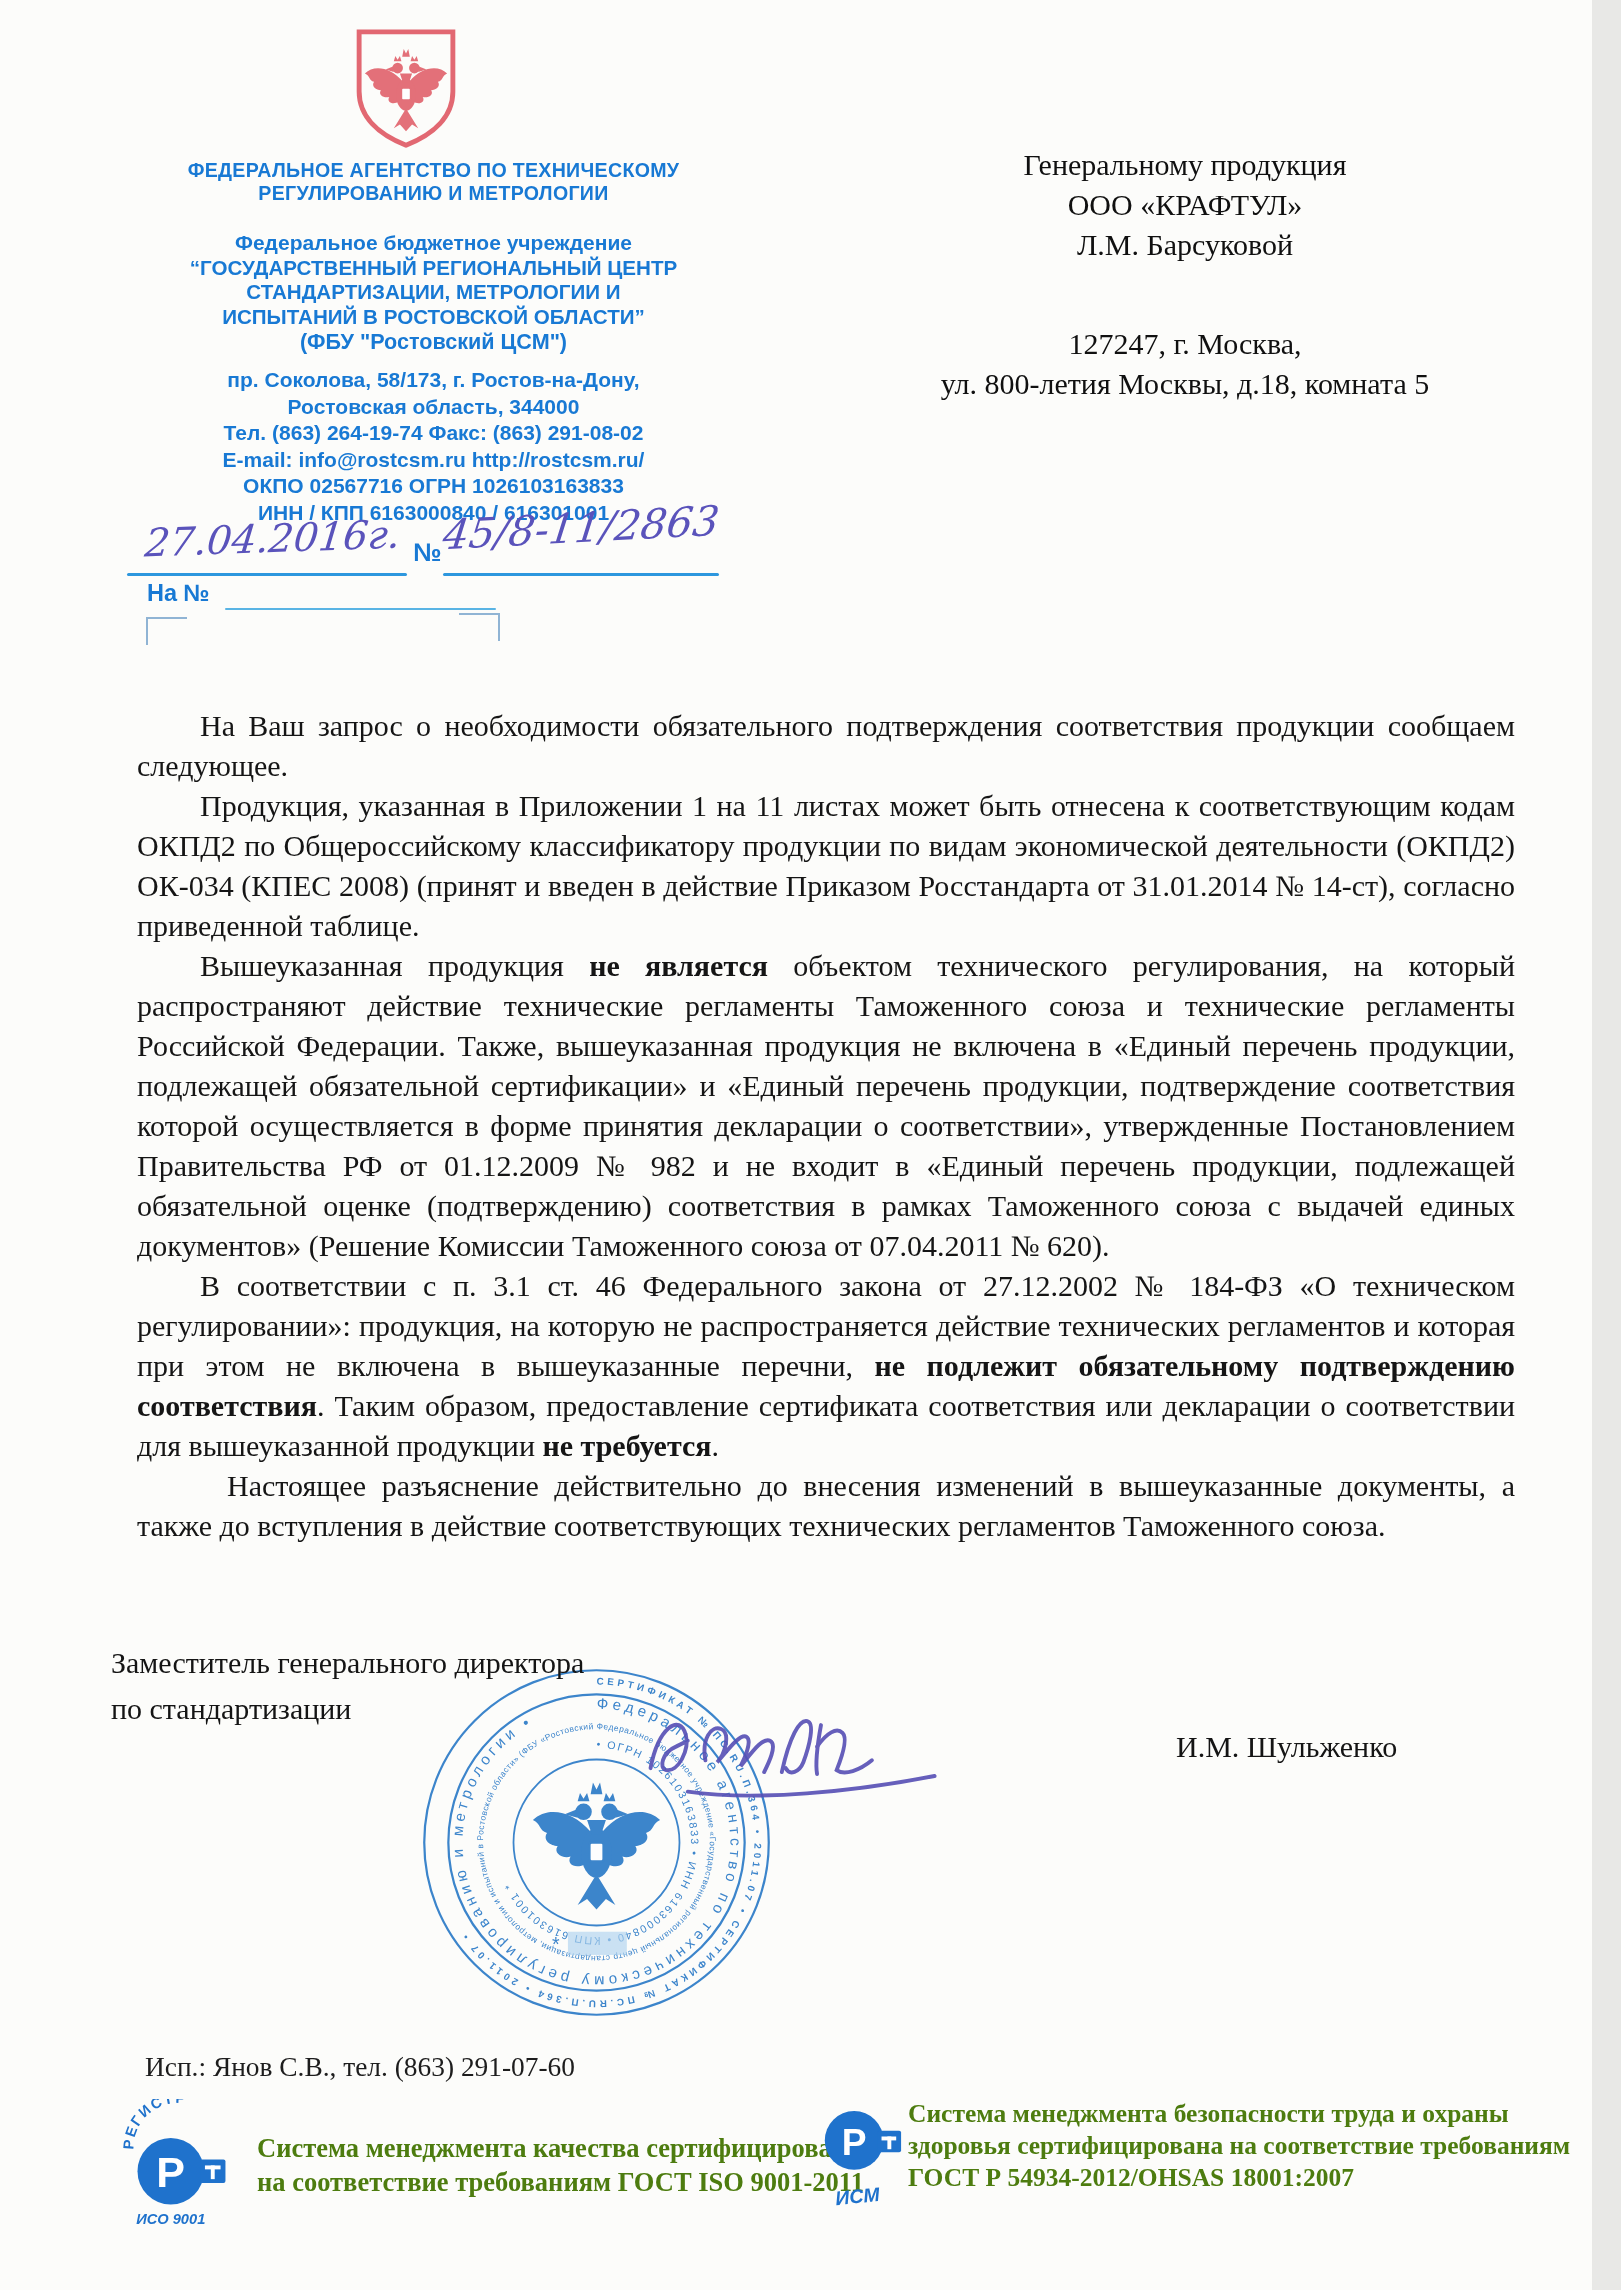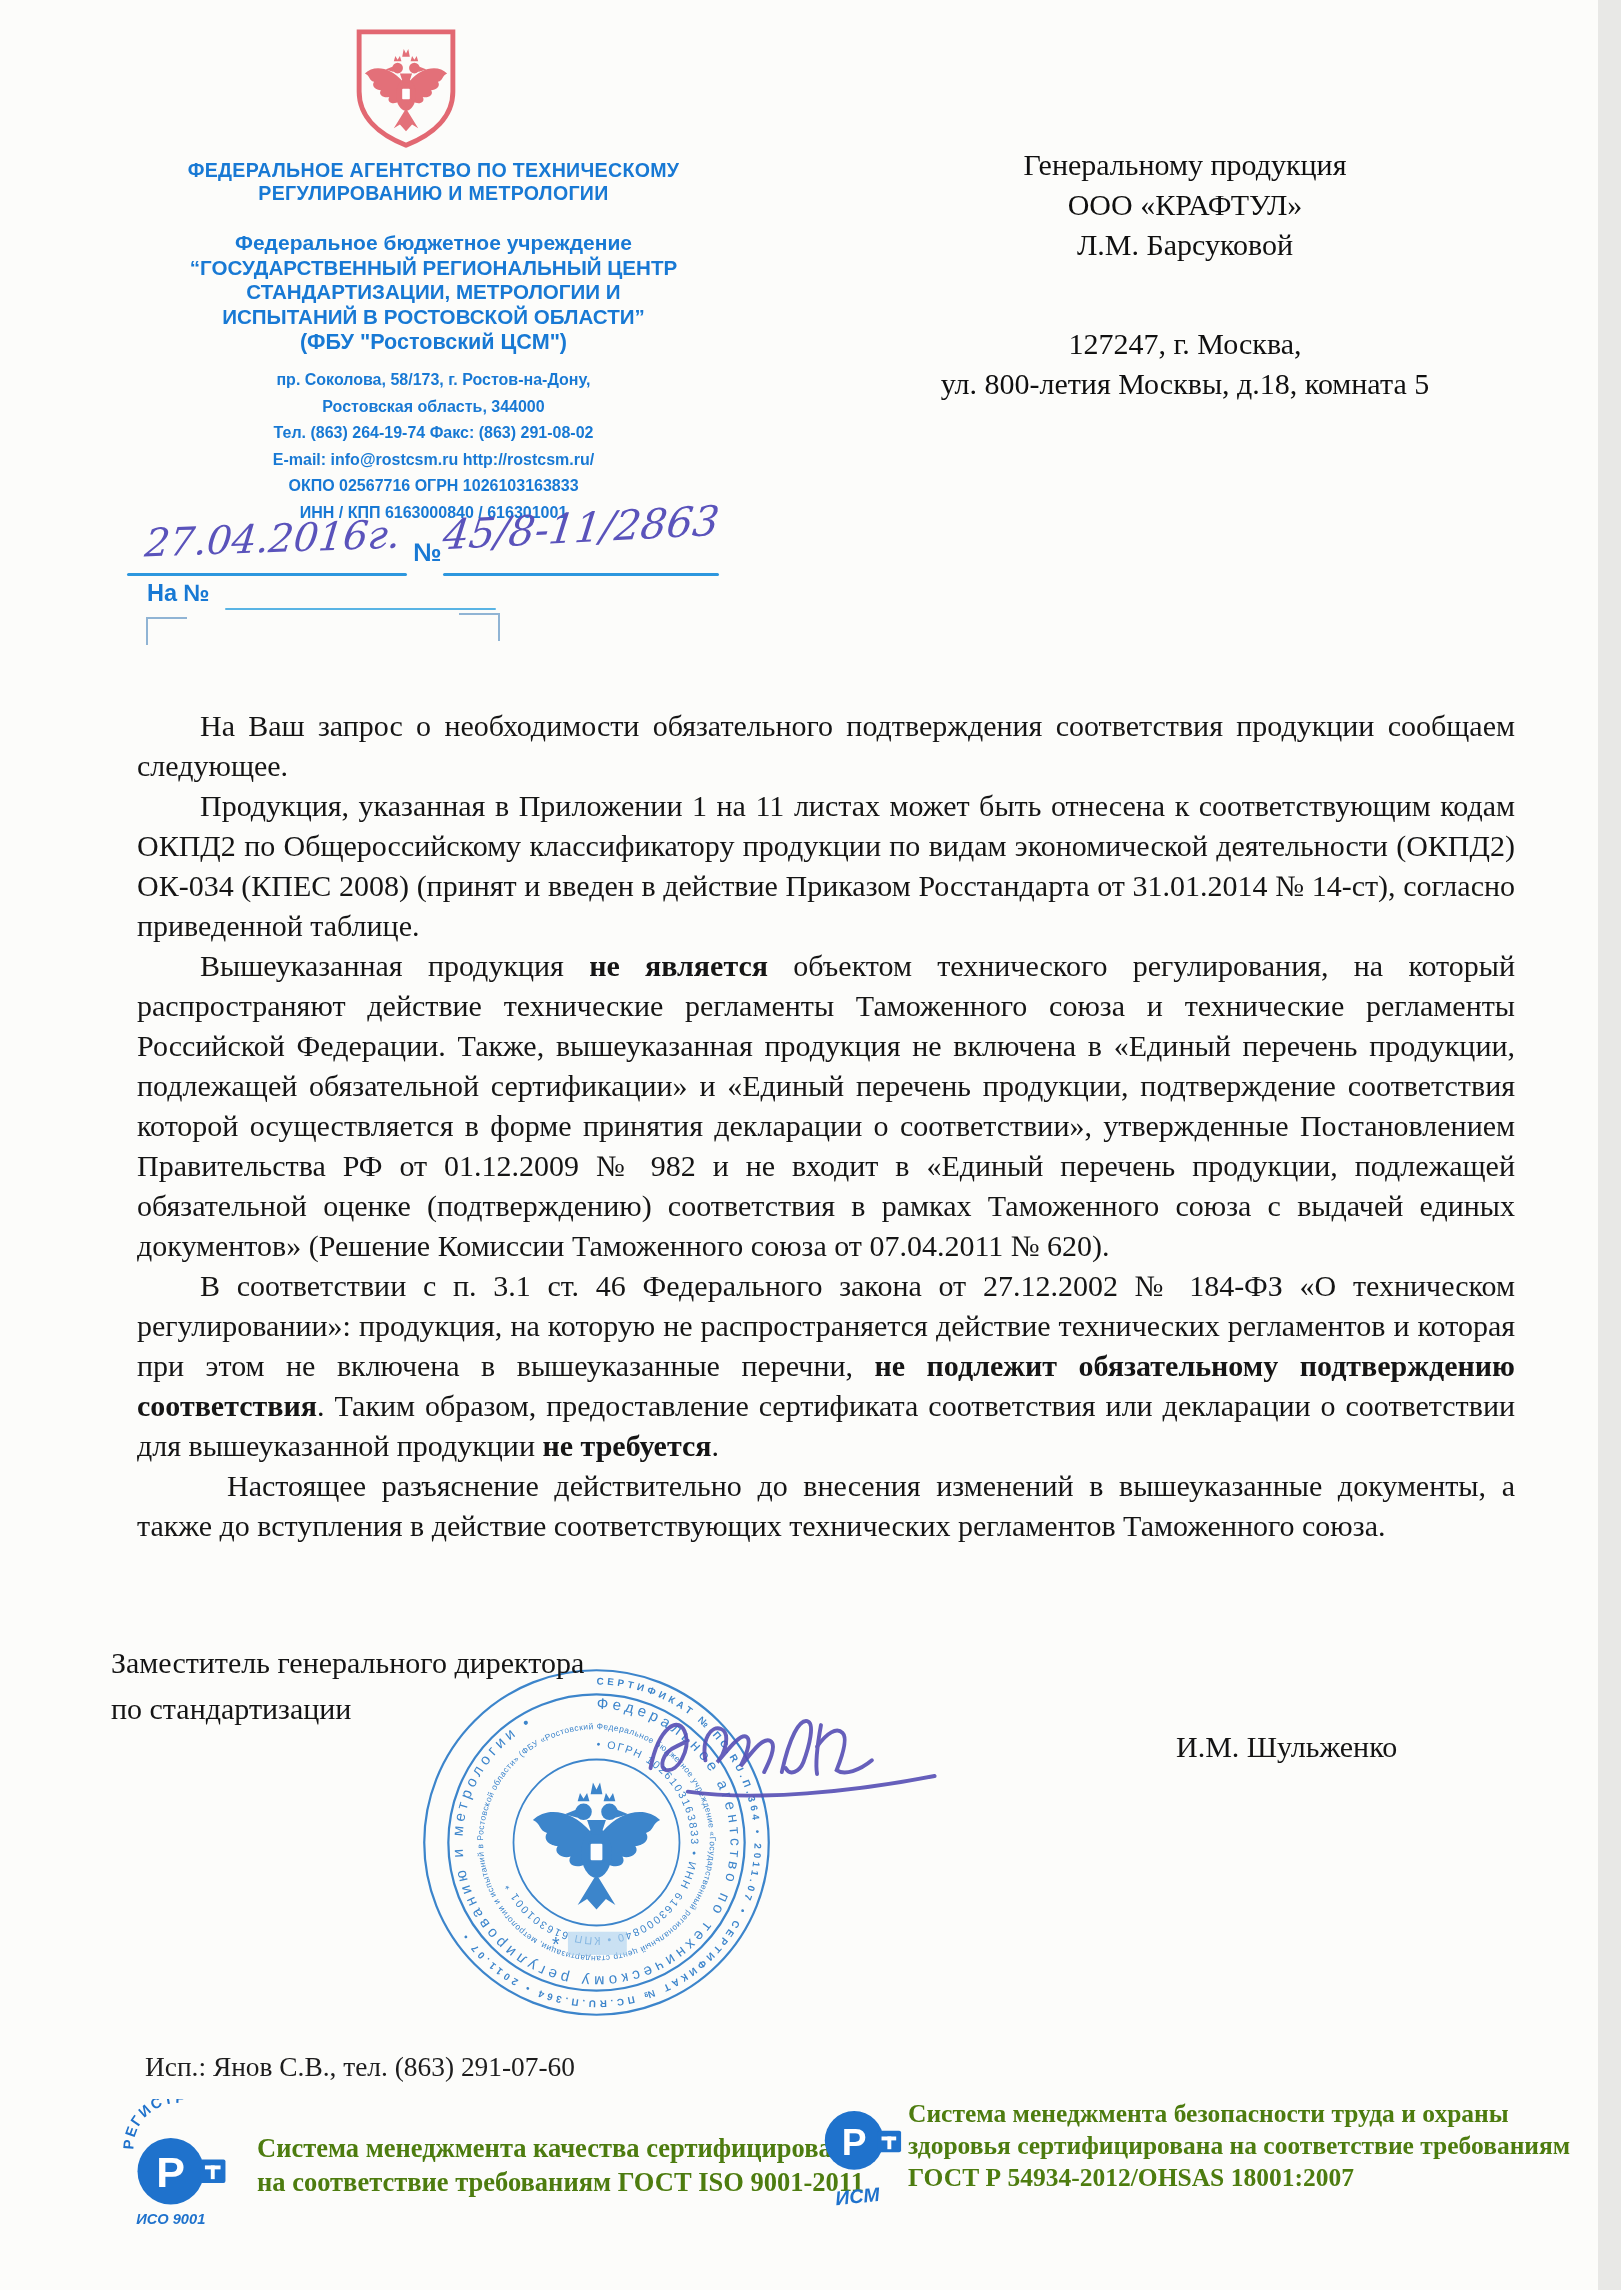--- a/index.html
+++ b/index.html
@@ -1,27 +1,27 @@
 <!DOCTYPE html>
 <html><head>
 <meta charset="utf-8">
 <style>
   html,body{margin:0;padding:0;background:#e8e8e6;}
   .page{position:relative;width:1592px;height:2291px;background:#fcfcfa;overflow:hidden;
-        font-family:"Liberation Serif",serif;color:#161616;padding-left:6px;}
+        font-family:"Liberation Serif",serif;color:#161616;}
 
   
   .emblem{position:absolute;left:351px;top:27.4px;}
   .lh{position:absolute;left:116px;top:159px;width:635px;text-align:center;
       color:#1879d4;font-family:"Liberation Sans",sans-serif;font-weight:bold;}
   .lh-agency{font-size:19.6px;line-height:22.5px;letter-spacing:0.3px;}
   .lh-orgtype{font-size:21px;line-height:24.5px;margin-top:27px;}
   .lh-orgname{font-size:20.6px;line-height:24.5px;}
   .lh-short{font-size:21.6px;line-height:26.5px;}
-  .lh-addr{font-size:16px;line-height:26.5px;}
+  .lh-addr{font-size:21px;line-height:26.5px;}
   .lh-addr.first{margin-top:11.8px;}
 
   
   .daterow{position:absolute;left:127px;top:512px;width:627px;height:78px;}
   .hand{font-family:"DejaVu Serif",serif;font-style:italic;color:#5a53bb;}
   .hand-date{position:absolute;left:17.6px;top:3.9px;font-size:39px;transform:rotate(-2deg) skewX(-8deg);}
   .no-label{position:absolute;left:286px;top:25.5px;font-family:"Liberation Sans",sans-serif;
             font-weight:bold;font-size:25.5px;color:#1879d4;}
   .hand-num{position:absolute;left:316px;top:-7.8px;font-size:41px;transform:rotate(-3deg) skewX(-10deg);white-space:nowrap;}
   .fill-line{position:absolute;height:2.9px;background:#2d97de;border-radius:2px;}

